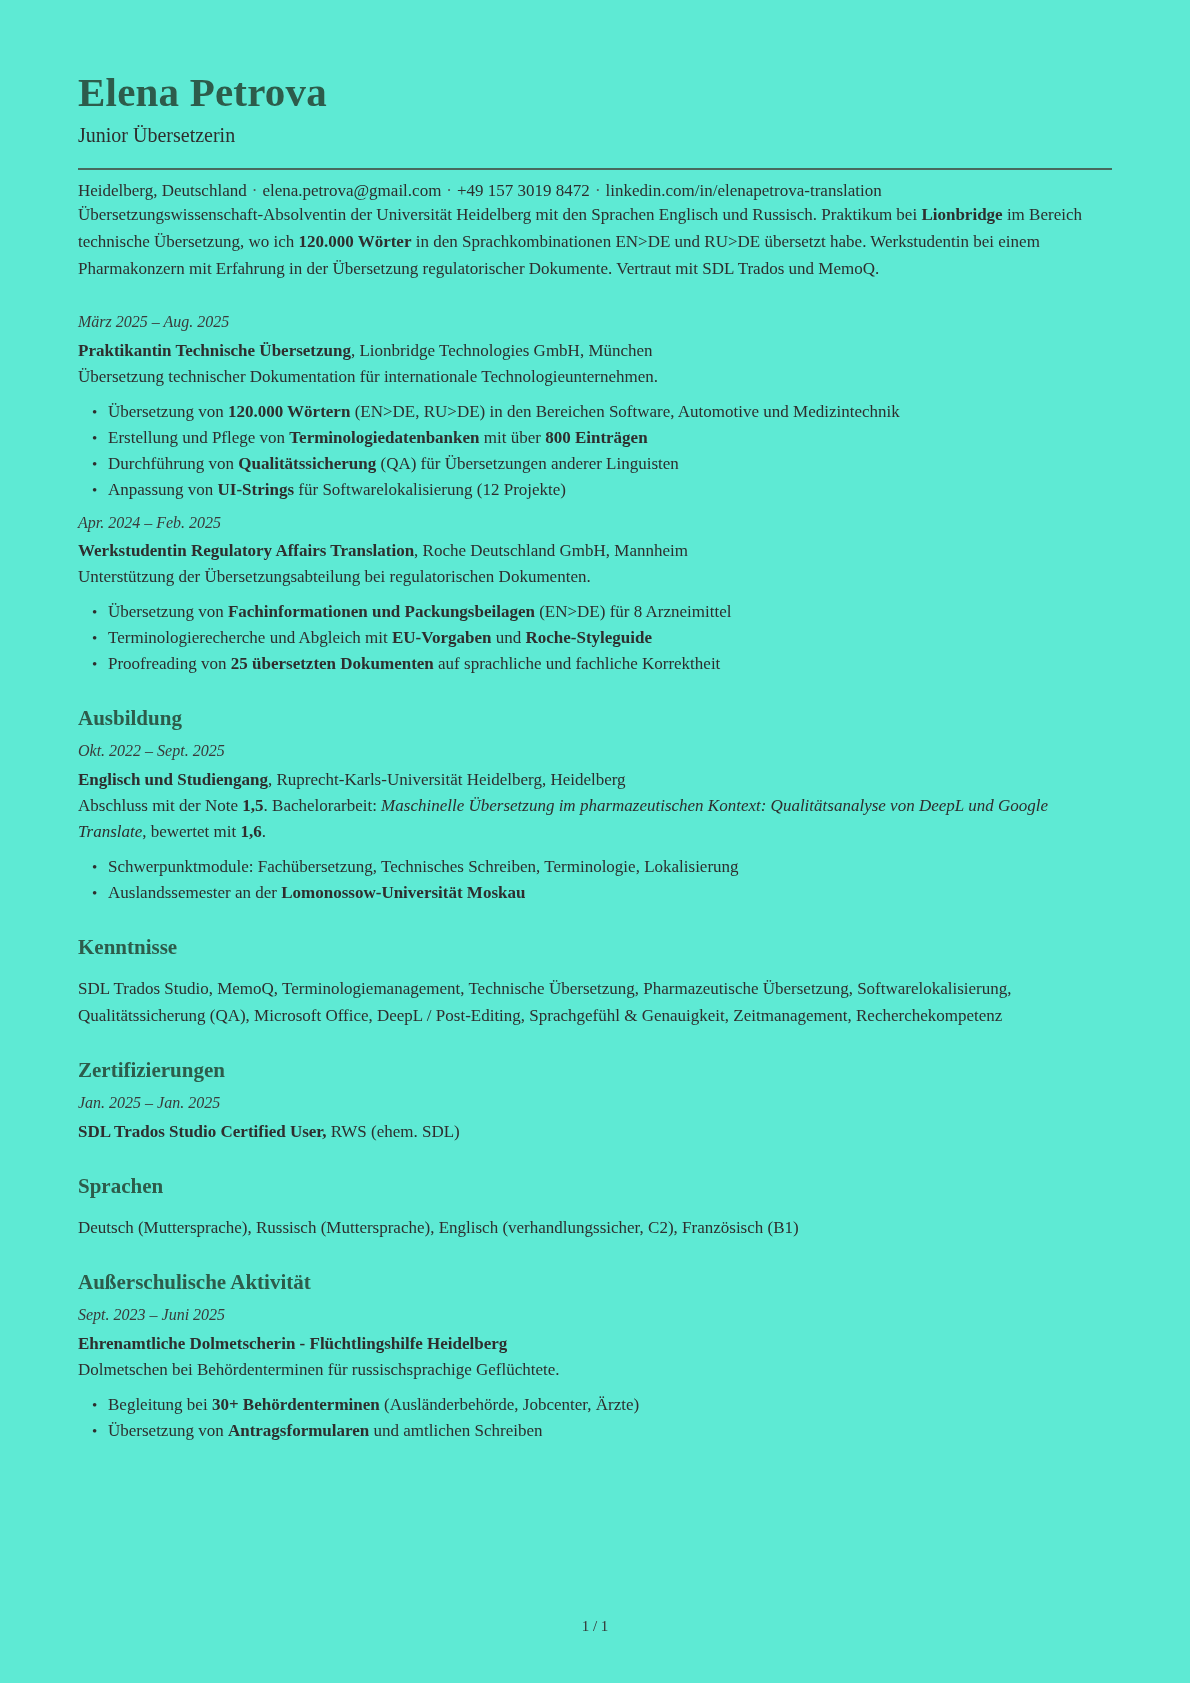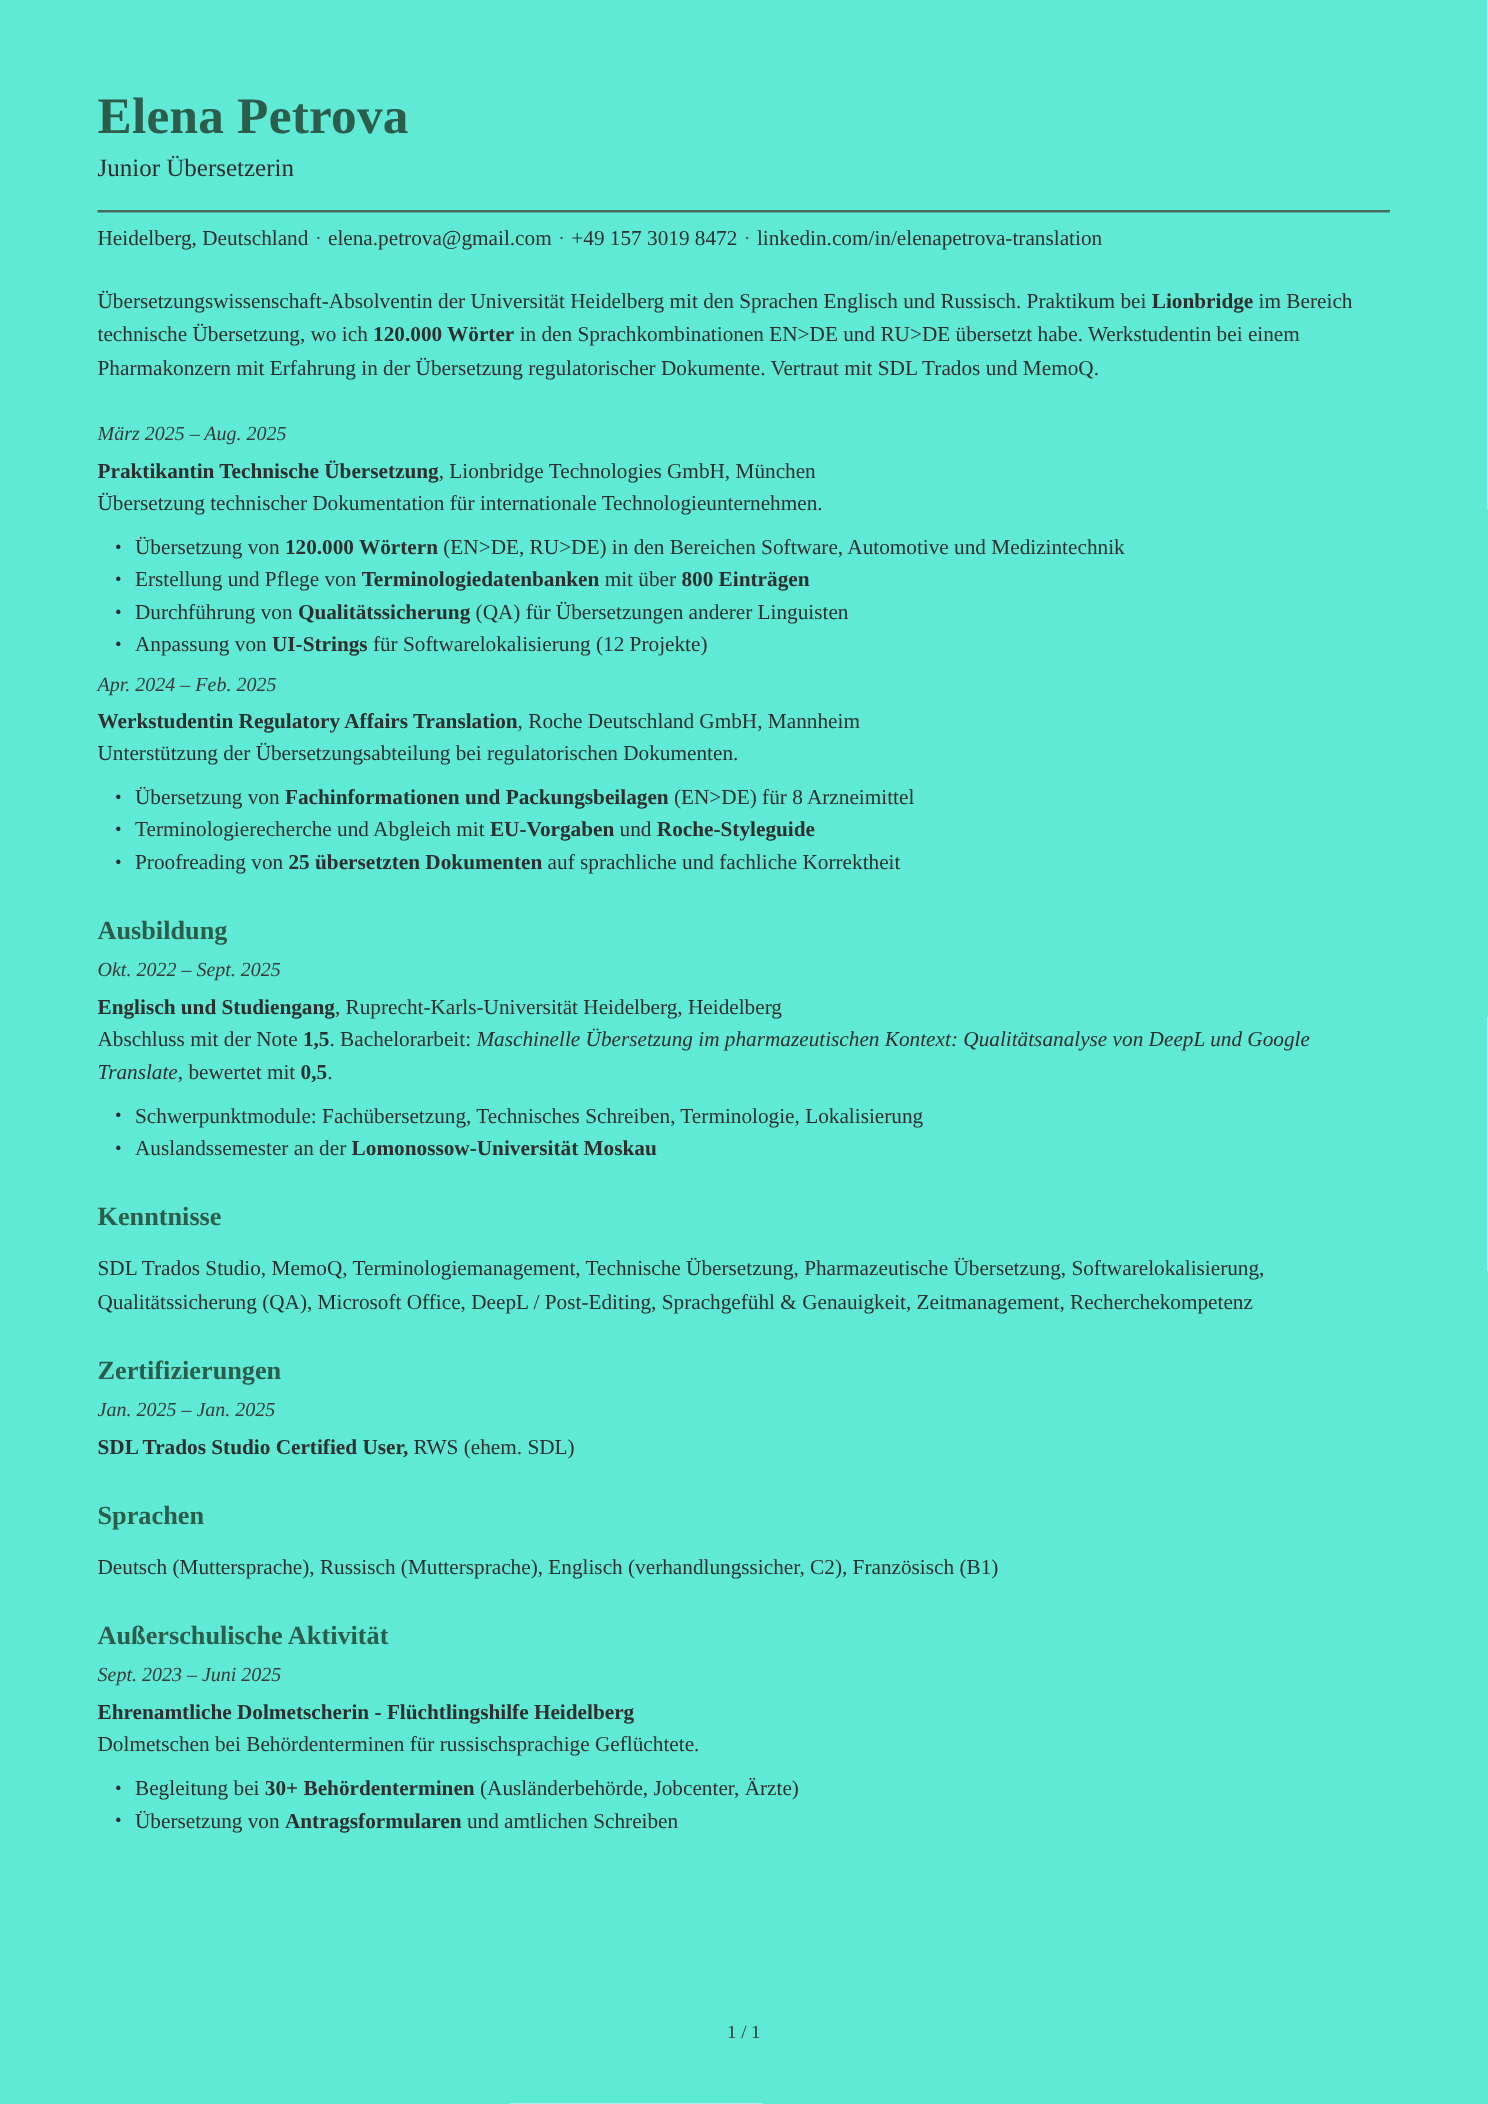--- a/index.html
+++ b/index.html
@@ -36,21 +36,20 @@
     margin-top: 21px;
   }
   .contact-line {
     margin-top: 11px;
     font-size: 17px;
     color: #2e2e2e;
   }
   .contact-sep { color: #555; padding: 0 5px; }
   
   .summary {
-    margin-top: 26px;
     font-size: 17px;
     line-height: 27px;
   }
   .section { margin-top: 29px; }
   .section-heading {
     font-size: 21px;
     font-weight: 700;
     color: #2d5c4b;
     line-height: 1.2;
   }
@@ -149,21 +148,21 @@
       </ul>
     </div>
   </section>
 
   <section class="section">
     <h2 class="section-heading">Ausbildung</h2>
 
     <div class="entry">
       <p class="entry-date">Okt. 2022 – Sept. 2025</p>
       <p class="entry-title"><span class="bold">Englisch und Studiengang</span><span>, Ruprecht-Karls-Universität Heidelberg, Heidelberg</span></p>
-      <p class="entry-desc"><span>Abschluss mit der Note </span><span class="bold">1,5</span><span>. Bachelorarbeit: </span><span class="italic">Maschinelle Übersetzung im pharmazeutischen Kontext: Qualitätsanalyse von DeepL und Google Translate</span><span>, bewertet mit </span><span class="bold">0,5</span><span>.</span></p>
+      <p class="entry-desc"><span>Abschluss mit der Note </span><span class="bold">1,5</span><span>. Bachelorarbeit: </span><span class="italic">Maschinelle Übersetzung im pharmazeutischen Kontext: Qualitätsanalyse von DeepL und Google Translate</span><span>, bewertet mit </span><span class="bold">1,6</span><span>.</span></p>
       <ul class="bullets">
         <li><span>Schwerpunktmodule: Fachübersetzung, Technisches Schreiben, Terminologie, Lokalisierung</span></li>
         <li><span>Auslandssemester an der </span><span class="bold">Lomonossow-Universität Moskau</span></li>
       </ul>
     </div>
   </section>
 
   <section class="section">
     <h2 class="section-heading">Kenntnisse</h2>
     <p class="section-text">SDL Trados Studio, MemoQ, Terminologiemanagement, Technische Übersetzung, Pharmazeutische Übersetzung, Softwarelokalisierung, Qualitätssicherung (QA), Microsoft Office, DeepL / Post-Editing, Sprachgefühl &amp; Genauigkeit, Zeitmanagement, Recherchekompetenz</p>

